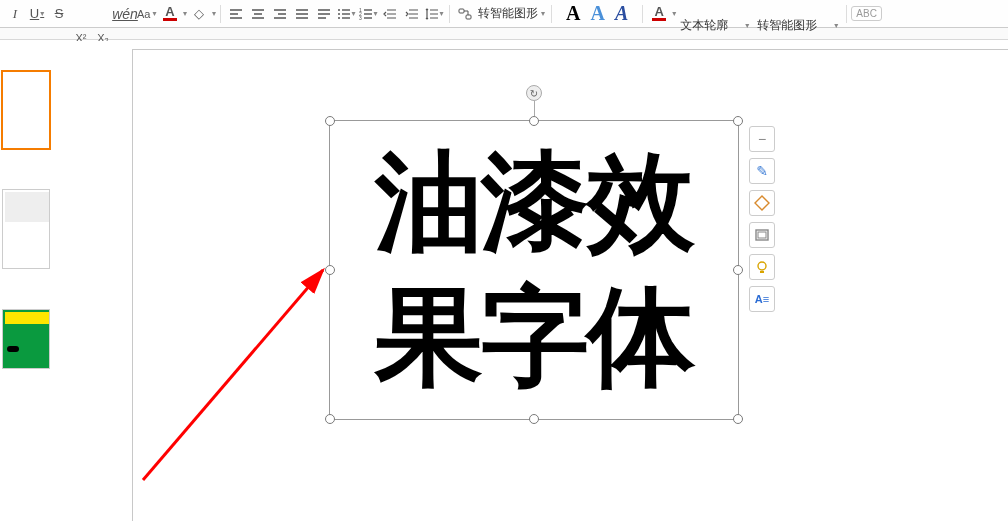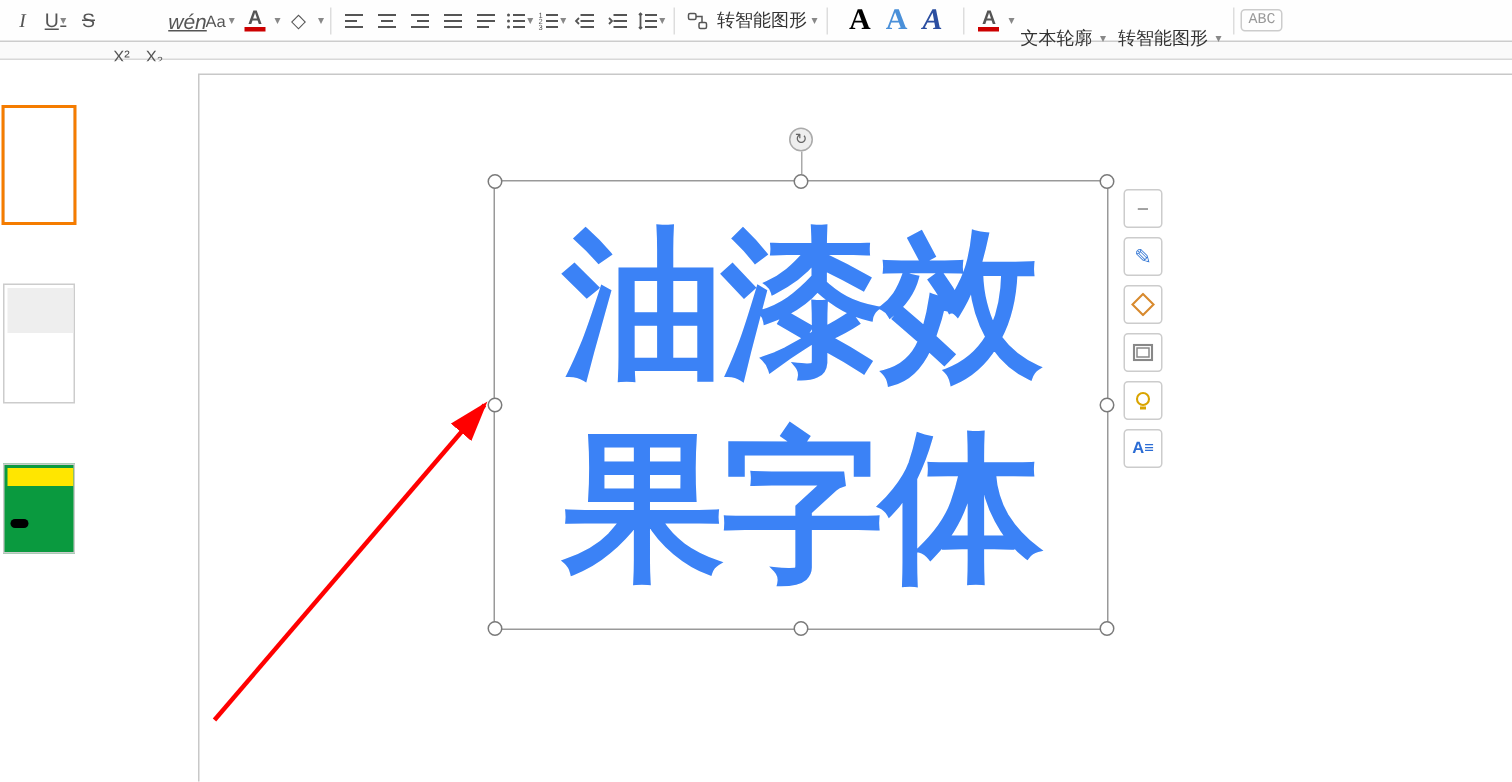--- a/index.html
+++ b/index.html
@@ -85,32 +85,31 @@
     font-family: "SimSun", serif;
     cursor: pointer;
   }
 
   .text-outline, .text-effect {
     font-size: 12px;
     padding: 0 4px;
     cursor: pointer;
     display: flex;
     align-items: center;
-    gap: 4px;
+    gap: 16px;
     margin-top: 24px;
   }
 
   .abc-box {
     border: 1px solid #ccc;
     border-radius: 3px;
     padding: 1px 4px;
     font-size: 10px;
     color: #999;
     margin-right: 4px;
-    font-family: Liberation Mono, monospace;
   }
 
   .below-toolbar {
     height: 12px;
     border-bottom: 1px solid #d8d8d8;
     background: #fafafa;
   }
 
   
   .workspace {
@@ -201,22 +200,22 @@
   .textbox .content {
     width: 100%;
     height: 100%;
     display: flex;
     align-items: center;
     justify-content: center;
     text-align: center;
     font-weight: 900;
     font-size: 108px;
     line-height: 1.25;
-    color: #3b82f6;
-    font-family: Liberation Sans, sans-serif;
+    color: #000000;
+    font-family: Liberation Serif, serif;
     letter-spacing: -2px;
   }
   .handle {
     position: absolute;
     width: 10px;
     height: 10px;
     border: 1px solid #7a7a7a;
     background: #fff;
     border-radius: 50%;
   }

